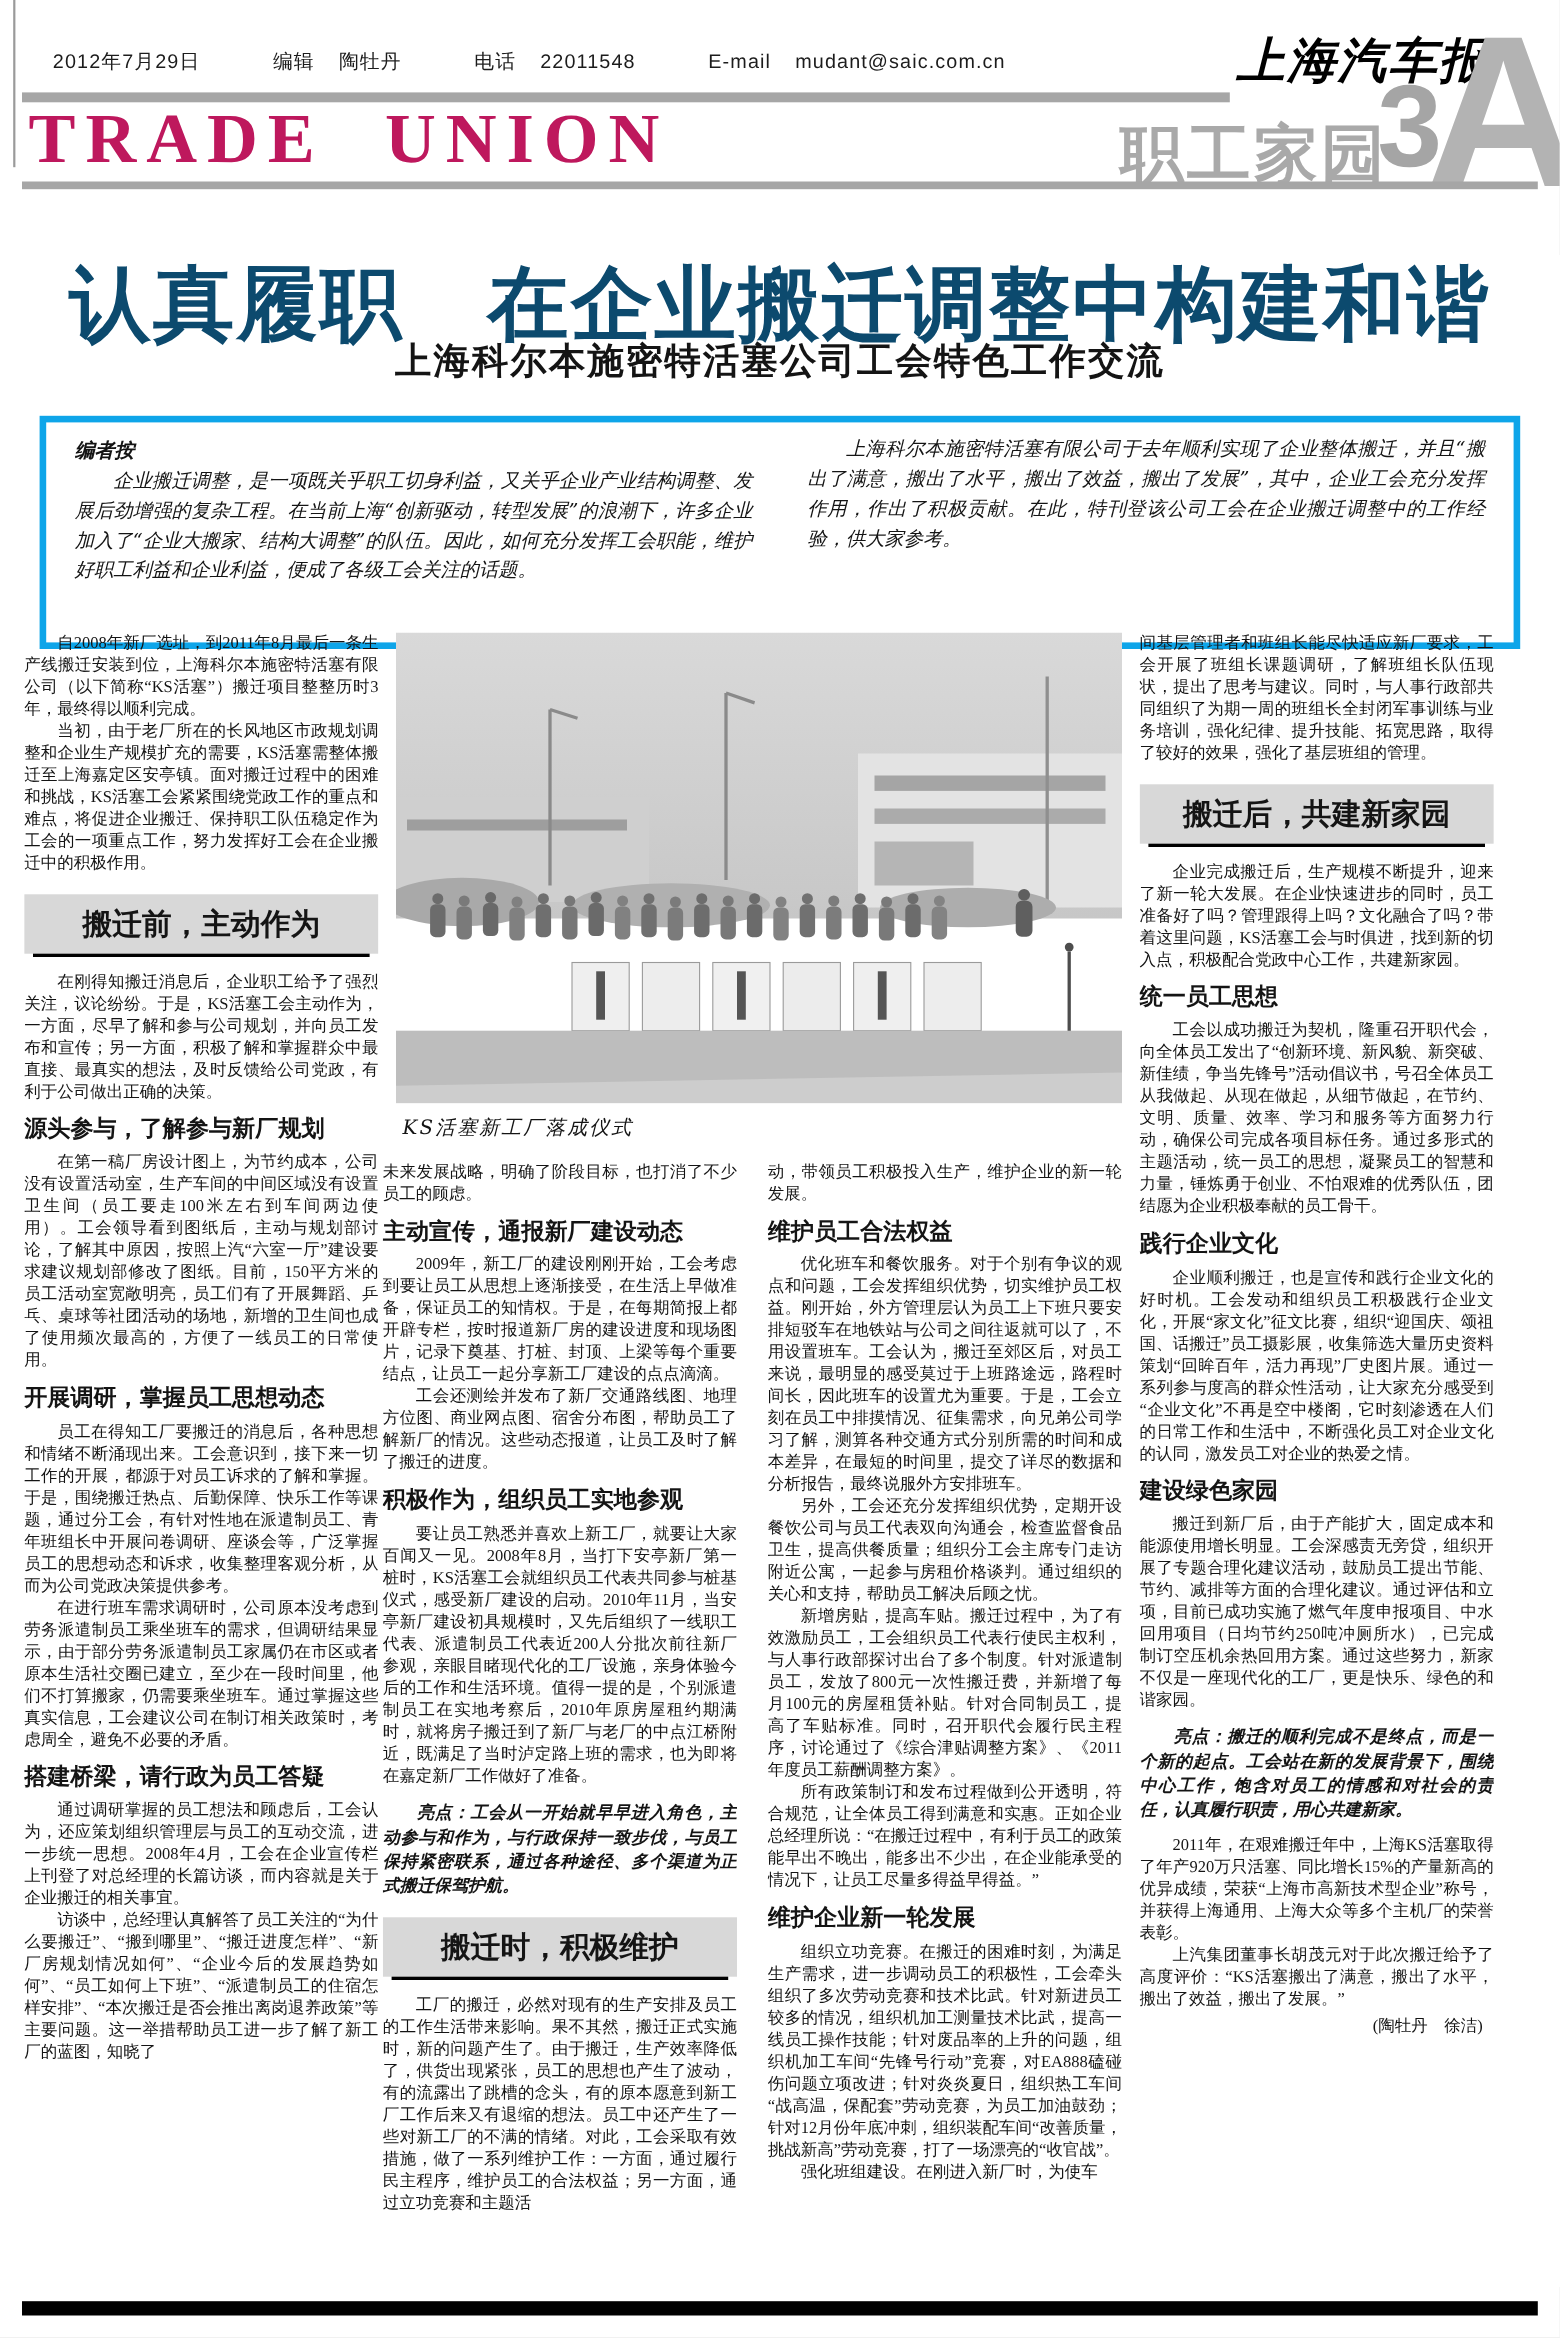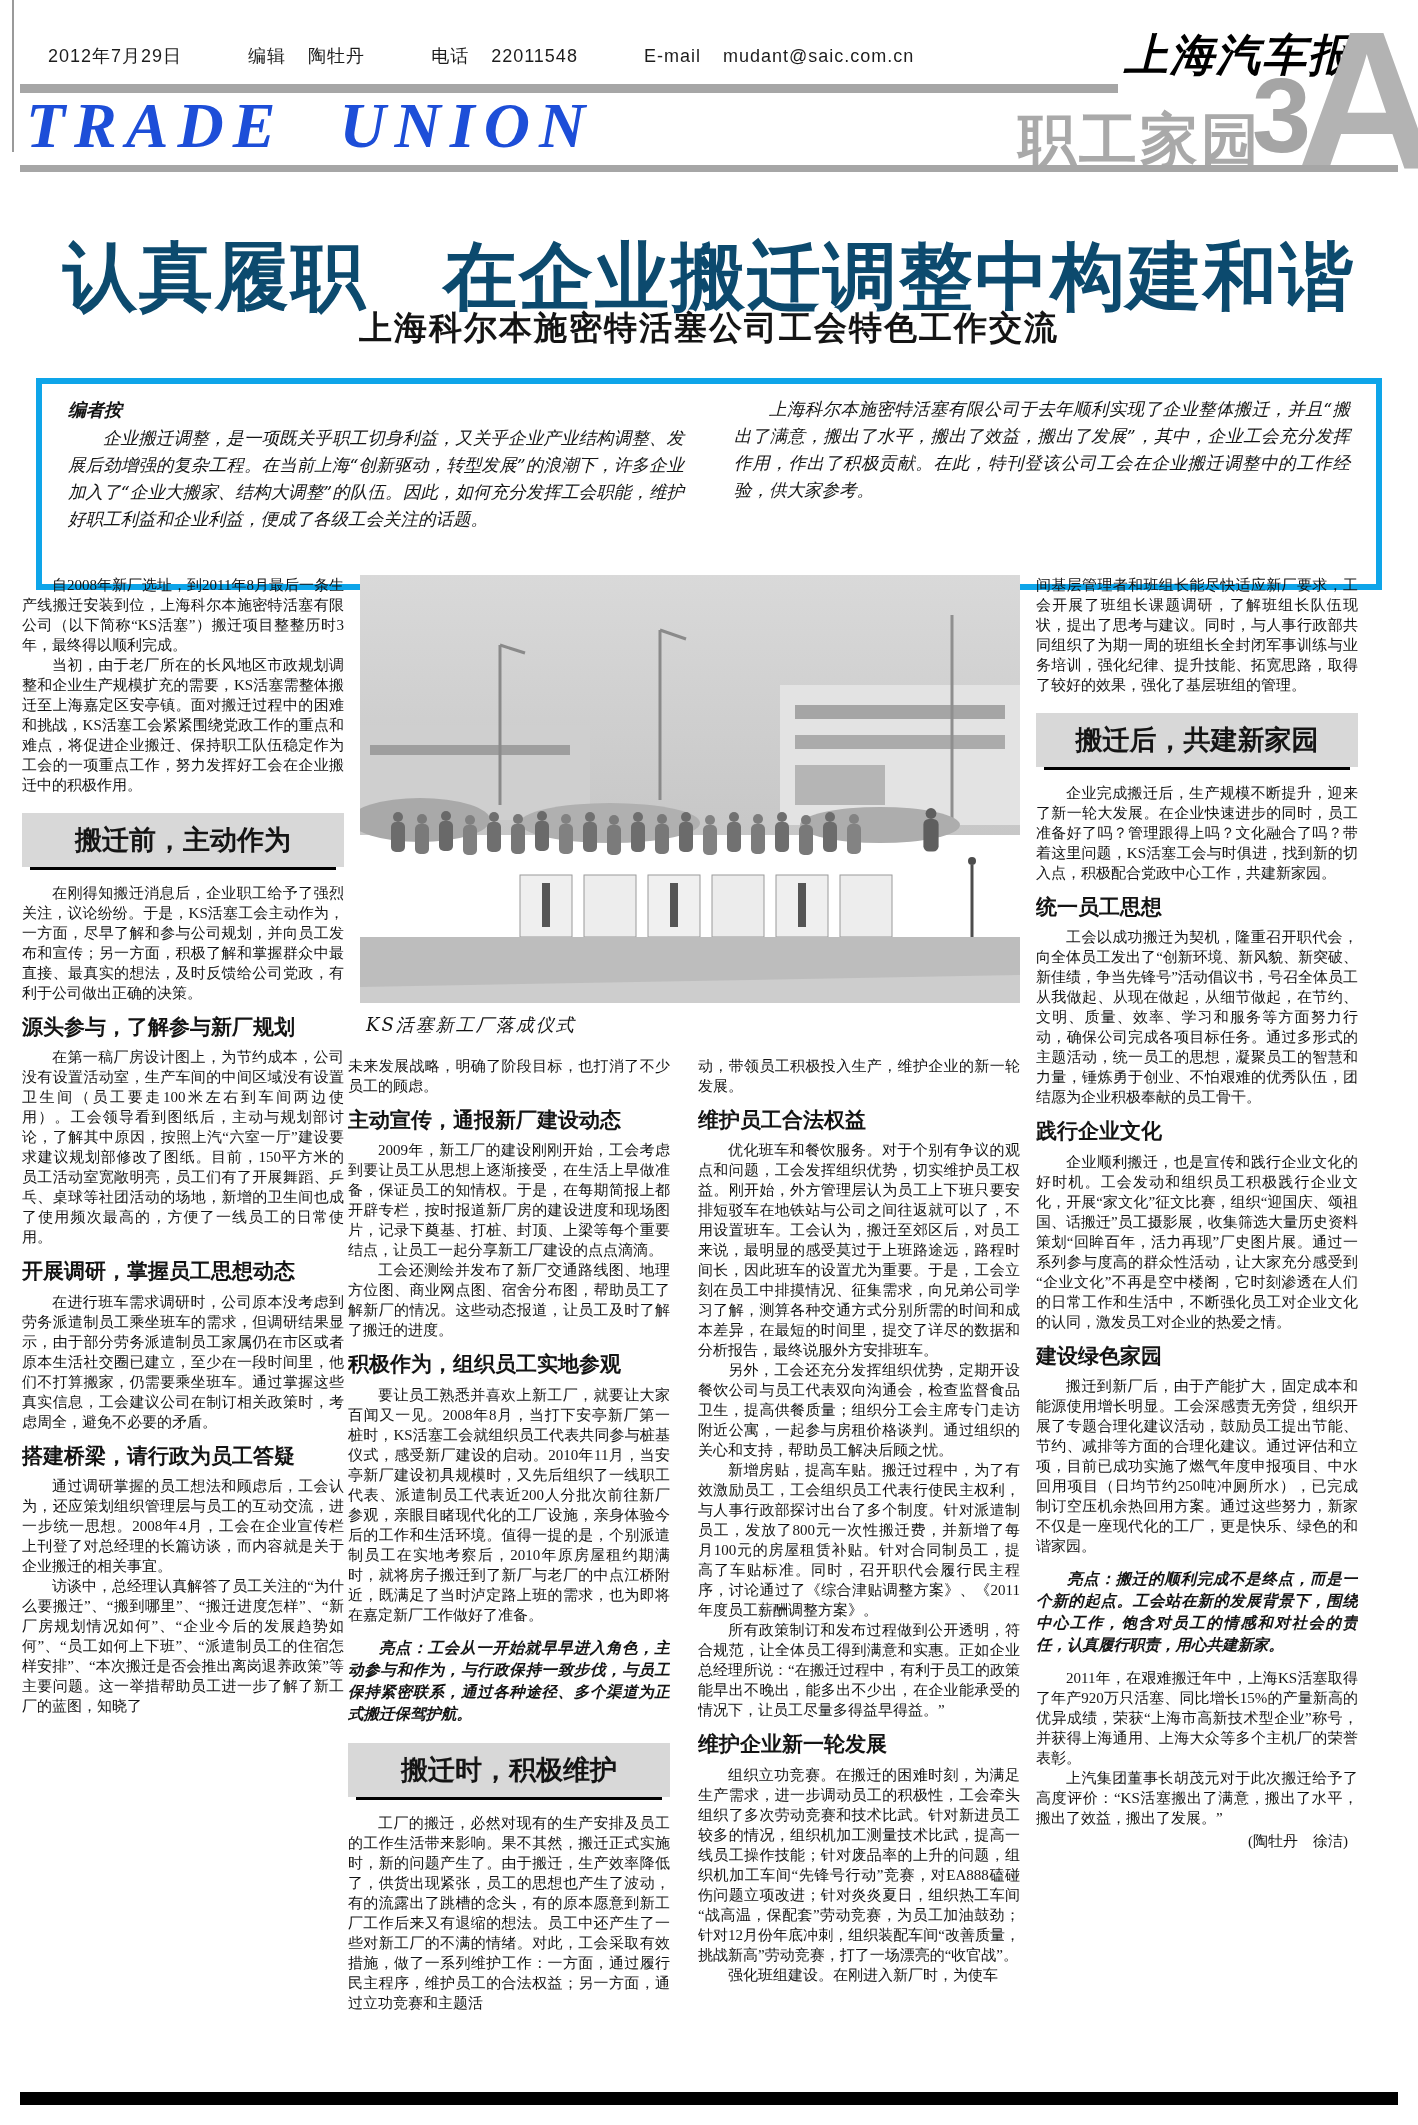--- a/index.html
+++ b/index.html
@@ -8,21 +8,21 @@
   
   .leftmark{position:absolute;left:12px;top:0;width:2px;height:152px;background:#9a9a9a;}
   .dateline{position:absolute;left:48px;top:44px;font-family:"Liberation Sans",sans-serif;
             font-size:18px;color:#1c1c1c;letter-spacing:1px;white-space:nowrap;}
   .dateline .gap{margin-left:60px;}
   .dateline .sgap{margin-left:16px;}
   .logo{position:absolute;right:64px;top:26px;font-family:"DejaVu Serif",serif;
         font-style:italic;font-weight:bold;font-size:44px;color:#000;letter-spacing:2px;}
   .rule1{position:absolute;left:20px;top:84px;width:1098px;height:9px;background:#a6a6a6;}
   .trade{position:absolute;left:26px;top:88px;font-family:"Liberation Serif",serif;
-         font-weight:bold;font-size:64px;color:#1d4ed8;letter-spacing:9px;word-spacing:30px;line-height:1.2;font-style:italic;}
+         font-weight:bold;font-size:64px;color:#be185d;letter-spacing:9px;word-spacing:30px;line-height:1.2;}
   .zhigong{position:absolute;left:1018px;top:102px;font-family:"Liberation Sans",sans-serif;
            font-weight:bold;font-size:58px;color:#a9a9a9;letter-spacing:3px;}
   .num3{position:absolute;left:1252px;top:62px;font-family:"Liberation Sans",sans-serif;
         font-weight:bold;font-size:106px;color:#a5a5a5;line-height:1;}
   .bigA{position:absolute;left:1296px;top:4px;font-family:"Liberation Sans",sans-serif;
         font-weight:bold;font-size:196px;color:#b3b3b3;line-height:1;}
   .rule2{position:absolute;left:20px;top:165px;width:1378px;height:7px;background:#a6a6a6;}
   
   .headline{position:absolute;left:0;top:184px;width:100%;text-align:center;
             font-family:"Liberation Sans",sans-serif;font-weight:900;font-size:74px;
@@ -167,20 +167,21 @@
   <div class="caption">KS活塞新工厂落成仪式</div>
 
   <div class="col" id="col1">
     <p class="p">自2008年新厂选址，到2011年8月最后一条生产线搬迁安装到位，上海科尔本施密特活塞有限公司（以下简称“KS活塞”）搬迁项目整整历时3年，最终得以顺利完成。</p>
     <p class="p">当初，由于老厂所在的长风地区市政规划调整和企业生产规模扩充的需要，KS活塞需整体搬迁至上海嘉定区安亭镇。面对搬迁过程中的困难和挑战，KS活塞工会紧紧围绕党政工作的重点和难点，将促进企业搬迁、保持职工队伍稳定作为工会的一项重点工作，努力发挥好工会在企业搬迁中的积极作用。</p>
     <div class="section-box">搬迁前，主动作为</div>
     <p class="p">在刚得知搬迁消息后，企业职工给予了强烈关注，议论纷纷。于是，KS活塞工会主动作为，一方面，尽早了解和参与公司规划，并向员工发布和宣传；另一方面，积极了解和掌握群众中最直接、最真实的想法，及时反馈给公司党政，有利于公司做出正确的决策。</p>
     <div class="sub">源头参与，了解参与新厂规划</div>
     <p class="p">在第一稿厂房设计图上，为节约成本，公司没有设置活动室，生产车间的中间区域没有设置卫生间（员工要走100米左右到车间两边使用）。工会领导看到图纸后，主动与规划部讨论，了解其中原因，按照上汽“六室一厅”建设要求建议规划部修改了图纸。目前，150平方米的员工活动室宽敞明亮，员工们有了开展舞蹈、乒乓、桌球等社团活动的场地，新增的卫生间也成了使用频次最高的，方便了一线员工的日常使用。</p>
     <div class="sub">开展调研，掌握员工思想动态</div>
+    <p class="p">员工在得知工厂要搬迁的消息后，各种思想和情绪不断涌现出来。工会意识到，接下来一切工作的开展，都源于对员工诉求的了解和掌握。于是，围绕搬迁热点、后勤保障、快乐工作等课题，通过分工会，有针对性地在派遣制员工、青年班组长中开展问卷调研、座谈会等，广泛掌握员工的思想动态和诉求，收集整理客观分析，从而为公司党政决策提供参考。</p>
     <p class="p">在进行班车需求调研时，公司原本没考虑到劳务派遣制员工乘坐班车的需求，但调研结果显示，由于部分劳务派遣制员工家属仍在市区或者原本生活社交圈已建立，至少在一段时间里，他们不打算搬家，仍需要乘坐班车。通过掌握这些真实信息，工会建议公司在制订相关政策时，考虑周全，避免不必要的矛盾。</p>
     <div class="sub">搭建桥梁，请行政为员工答疑</div>
     <p class="p">通过调研掌握的员工想法和顾虑后，工会认为，还应策划组织管理层与员工的互动交流，进一步统一思想。2008年4月，工会在企业宣传栏上刊登了对总经理的长篇访谈，而内容就是关于企业搬迁的相关事宜。</p>
     <p class="p">访谈中，总经理认真解答了员工关注的“为什么要搬迁”、“搬到哪里”、“搬迁进度怎样”、“新厂房规划情况如何”、“企业今后的发展趋势如何”、“员工如何上下班”、“派遣制员工的住宿怎样安排”、“本次搬迁是否会推出离岗退养政策”等主要问题。这一举措帮助员工进一步了解了新工厂的蓝图，知晓了</p>
   </div>
 
   <div class="col" id="col2">
     <p class="p cont">未来发展战略，明确了阶段目标，也打消了不少员工的顾虑。</p>
     <div class="sub">主动宣传，通报新厂建设动态</div>
     <p class="p">2009年，新工厂的建设刚刚开始，工会考虑到要让员工从思想上逐渐接受，在生活上早做准备，保证员工的知情权。于是，在每期简报上都开辟专栏，按时报道新厂房的建设进度和现场图片，记录下奠基、打桩、封顶、上梁等每个重要结点，让员工一起分享新工厂建设的点点滴滴。</p>

